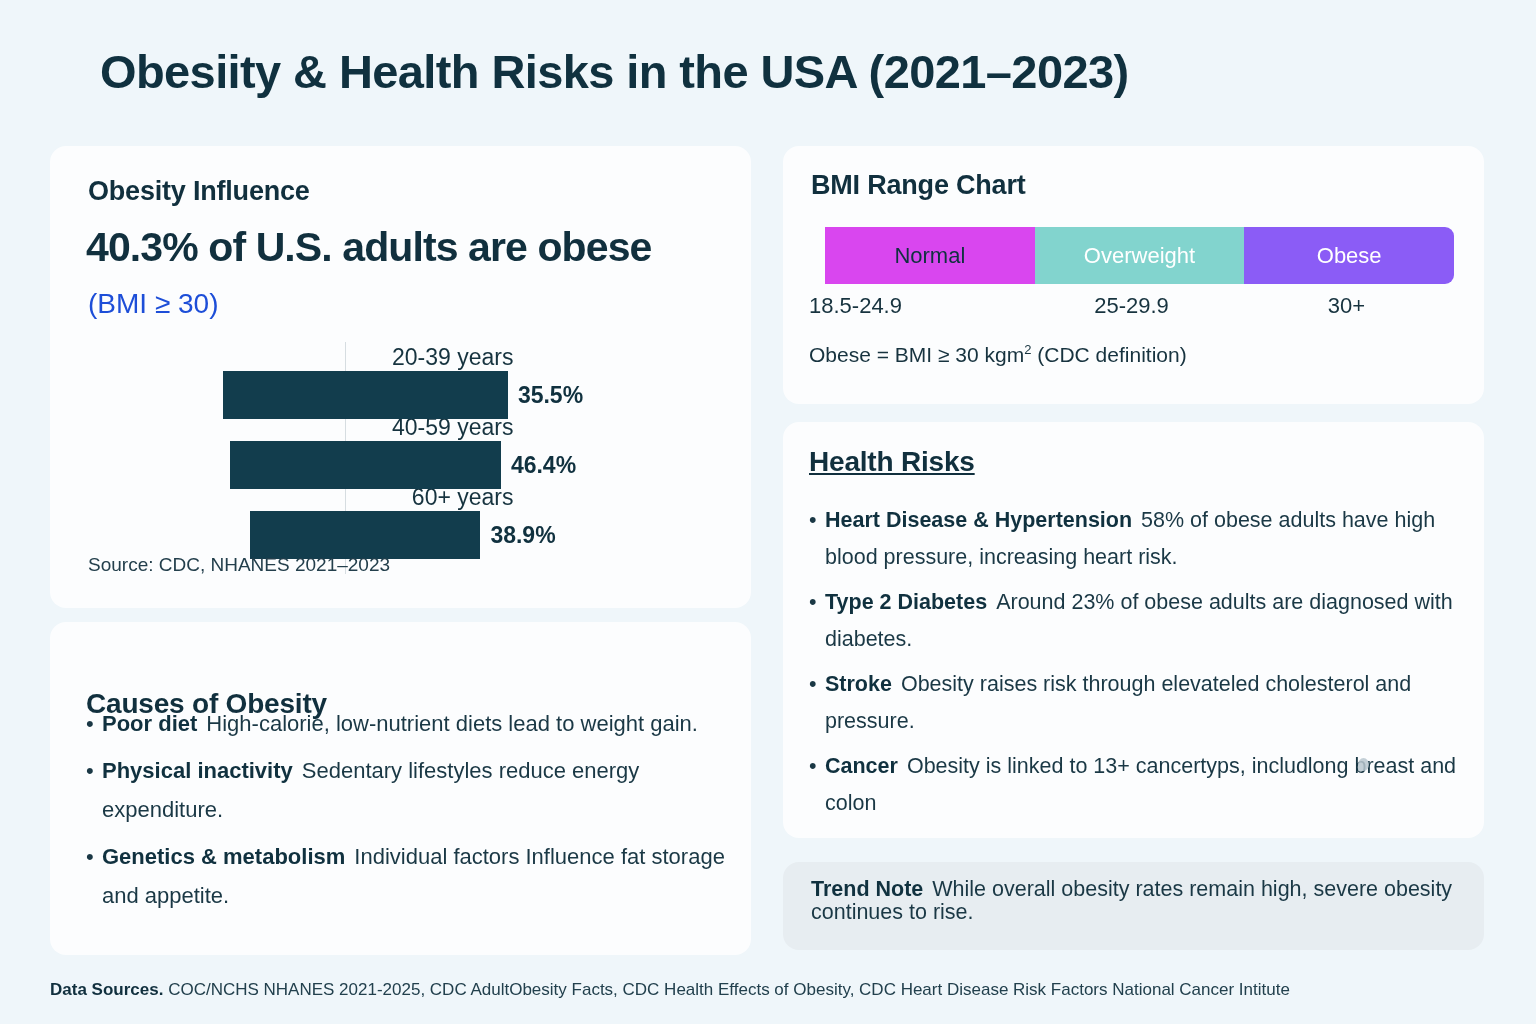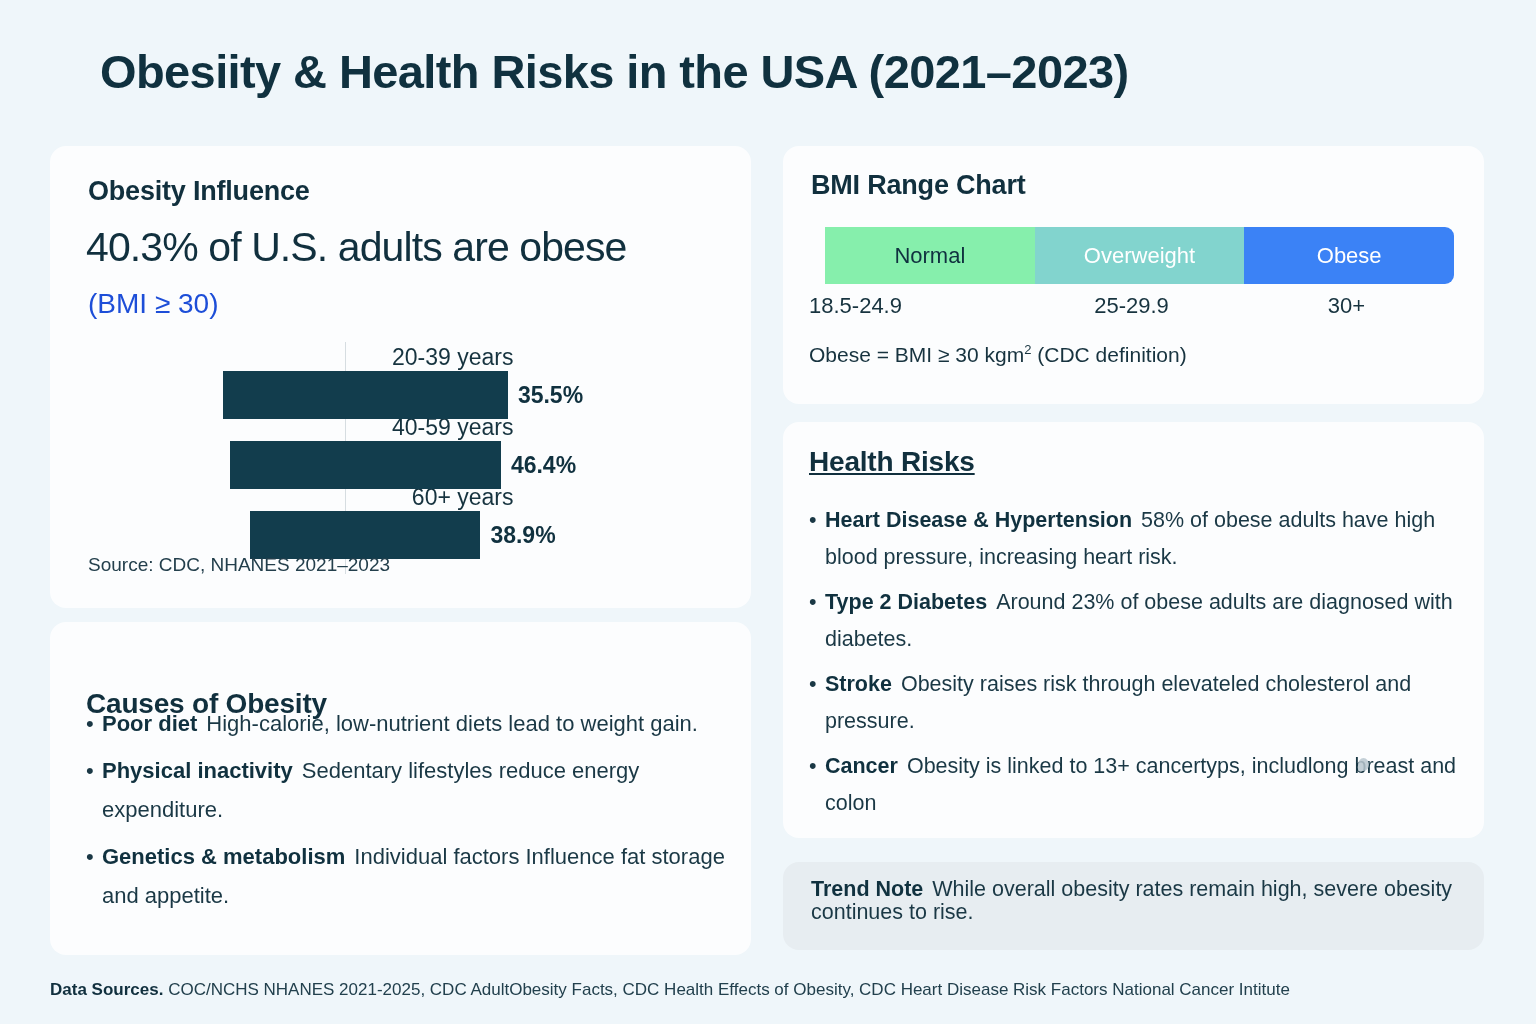--- a/index.html
+++ b/index.html
@@ -46,21 +46,21 @@
   
   .card-heading {
     font-size: 27px;
     font-weight: bold;
     color: #11303e;
     letter-spacing: -0.2px;
   }
 
   .big-stat {
     font-size: 41px;
-    font-weight: normal;
+    font-weight: bold;
     color: #11303e;
     letter-spacing: -0.9px;
     white-space: nowrap;
   }
 
   .sub-note {
     font-size: 28px;
     color: #1d4ed8;
   }
 
@@ -145,23 +145,23 @@
     overflow: hidden;
   }
 
   .bmi-seg {
     display: flex;
     align-items: center;
     justify-content: center;
     font-size: 22px;
   }
 
-  .bmi-seg.normal     { flex: 1; background: #86efac; color: #10313f; margin-left: 16px; }
+  .bmi-seg.normal     { flex: 1; background: #d946ef; color: #10313f; margin-left: 16px; }
   .bmi-seg.overweight { flex: 1; background: #82d4ce; color: #ffffff; }
-  .bmi-seg.obese      { flex: 1; background: #3b82f6; color: #ffffff; }
+  .bmi-seg.obese      { flex: 1; background: #8b5cf6; color: #ffffff; }
 
   .bmi-ranges {
     position: absolute;
     left: 26px;
     top: 147px;
     width: 645px;
     display: flex;
     font-size: 22px;
     color: #17333f;
   }

